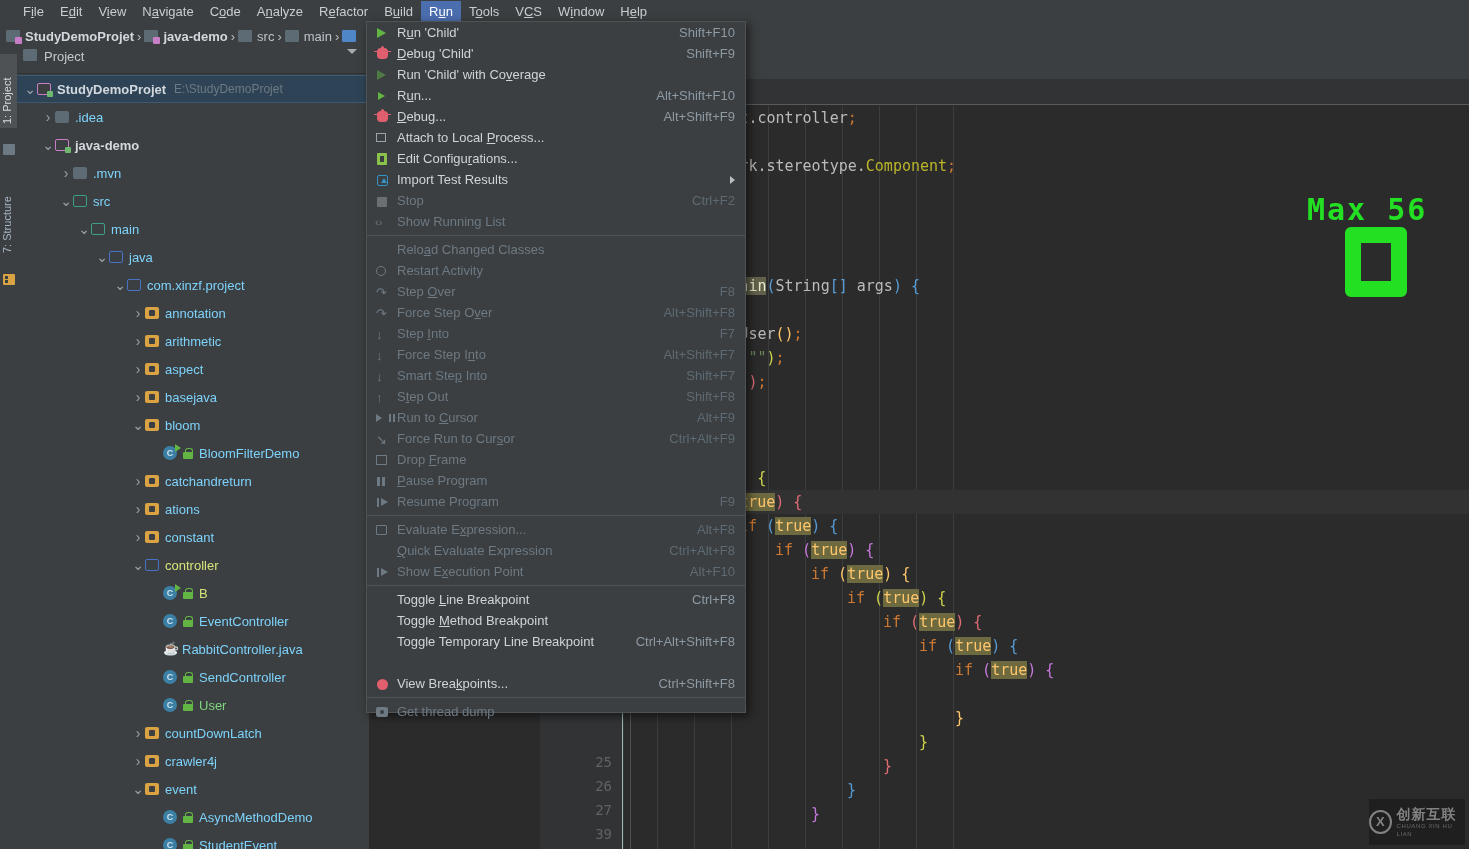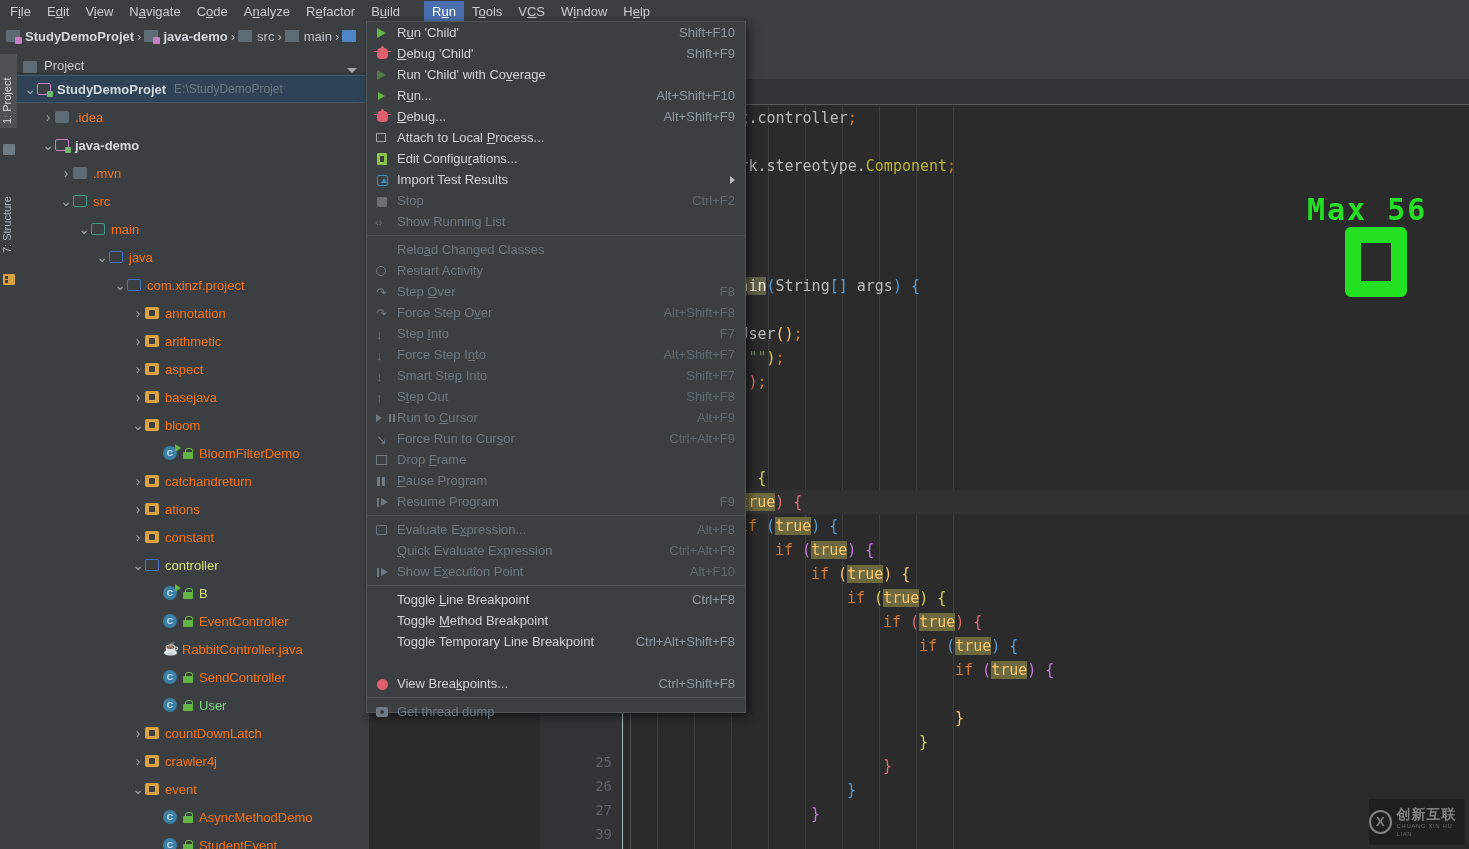--- a/index.html
+++ b/index.html
@@ -6,25 +6,25 @@
   html,body{ background:#2b2b2b; }
   body{
     width:1469px; height:849px; position:relative; overflow:hidden;
     font-family:"Liberation Sans", sans-serif;
     font-size:13px; color:#bbbbbb;
   }
 
   
   #menubar{
     position:absolute; left:0; top:0; width:1469px; height:23px;
-    background:#3c3f41; display:flex; align-items:center; padding-left:2px;
+    background:#3c3f41; display:flex; align-items:center; padding-left:15px;
   }
   .mb-item{ padding:3px 8px; font-size:13px; color:#c8cdd3; line-height:16px; white-space:nowrap; }
   .mb-item u{ text-decoration:underline; }
-  .mb-item.active{ background:#4b6eaf; color:#ffffff;margin-left:16px; }
+  .mb-item.active{ background:#4b6eaf; color:#ffffff; }
 
   
   #breadcrumb{
     position:absolute; left:0; top:23px; width:1469px; height:26px;
     background:#3c3f41; display:flex; align-items:center; padding-left:6px; gap:3px;
   }
   .bc{ display:flex; align-items:center; gap:5px; font-size:13px; }
   .bc .lbl{ color:#bbc3cb; }
   .bc.bold .lbl{ font-weight:bold; color:#d3d8de; }
   .ficon{ width:14px; height:12px; border-radius:1px; position:relative; display:inline-block; }
@@ -49,32 +49,32 @@
   #ico-strip1{ top:95px; background:#6d7a83; border-radius:1px; }
   #ico-strip2{ top:225px; background:#d9a343; border-radius:1px; }
   #ico-strip2::before{ content:""; position:absolute; left:2px; top:2px; width:3px;height:3px;background:#3c3f41;}
   #ico-strip2::after{ content:""; position:absolute; left:2px; top:6px; width:3px;height:3px;background:#3c3f41;}
 
   
   #projpanel{
     position:absolute; left:17px; top:49px; width:352px; height:800px; background:#3c3f41;
   }
   #proj-header{
-    height:25px; display:flex; align-items:flex-end; padding:0 8px 0 6px; gap:7px;
+    height:25px; display:flex; align-items:flex-start; padding:0 8px 0 6px; gap:7px;
     border-bottom:1px solid #2f3133;
   }
   #proj-header .ptitle{ font-size:13px; color:#c4c9cf; flex:1; }
   .chev-down{ width:0;height:0;border-left:5px solid transparent;border-right:5px solid transparent;
     border-top:5px solid #a5abb1; margin-right:4px; }
   #tree{ position:absolute; left:0; top:26px; width:352px; height:774px; overflow:hidden; }
   .trow{ height:28px; display:flex; align-items:center; white-space:nowrap; font-size:13px; }
   .trow.sel{ background:#2e4456; border-top:1px solid #3d5a70; border-bottom:1px solid #3d5a70; }
   .arrow{ width:14px; text-align:center; color:#9aa3ab; font-size:10px; flex:0 0 14px; }
   .arrow.none{ visibility:hidden; }
-  .tlabel{ color:#f97316; }
+  .tlabel{ color:#7dd3fc; }
   .tlabel.b{ font-weight:bold; color:#d2d8de; }
   .tpath{ color:#6d7983; margin-left:8px; font-size:12px; }
   .ti{ flex:0 0 auto; margin-right:6px; position:relative; display:inline-block; }
   .ti.mod{ width:14px;height:12px;background:#3c3f41;border:1.6px solid #c77ec7;border-radius:2px; }
   .ti.mod::after{ content:"";position:absolute;right:-3px;bottom:-3px;width:6px;height:6px;background:#6fb86f;border-radius:1px;}
   .ti.pkgsrc{ width:14px;height:12px;background:#3c3f41;border:1.6px solid #3e9e8a;border-radius:2px; }
   .ti.pkgblue{ width:14px;height:12px;background:#3c3f41;border:1.6px solid #4a72c4;border-radius:2px; }
   .ti.pkgyellow{ width:14px;height:12px;background:#d9a343;border-radius:2px; }
   .ti.pkgyellow::after{ content:"";position:absolute;left:4px;top:3px;width:6px;height:6px;background:#3c3f41;border-radius:1px;}
   .ti.plain{ width:14px;height:12px;background:#5d6b74;border-radius:2px; }

